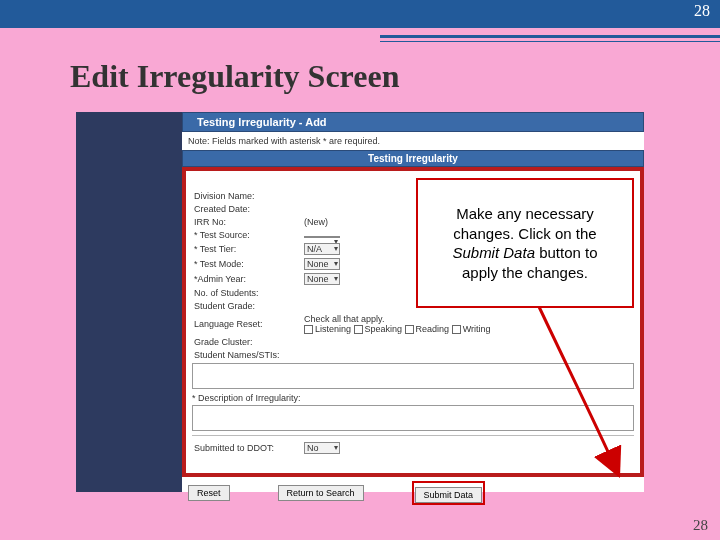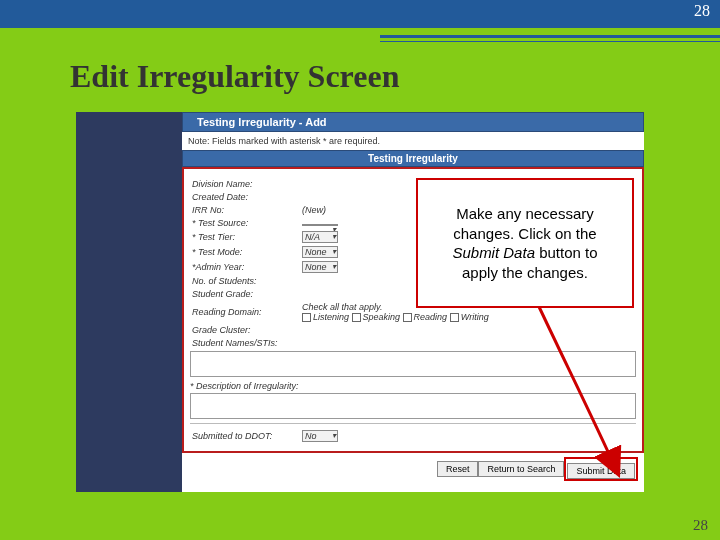--- a/index.html
+++ b/index.html
@@ -1,40 +1,40 @@
 <!DOCTYPE html>
 <html><head>
 <meta charset="utf-8">
 <style>
   * { box-sizing: border-box; margin: 0; padding: 0; }
   html, body { width: 720px; height: 540px; font-family: Arial, sans-serif; background: #fff; overflow: hidden; }
-  .slide { width: 720px; height: 540px; position: relative; background: #84cc16; }
+  .slide { width: 720px; height: 540px; position: relative; background: #f9a8d4; }
   .top-band { height: 28px; background: #225a9a; position: relative; }
   .top-band .page-num { position: absolute; right: 10px; top: 2px; color: #fff; font-family: Georgia, serif; font-size: 16px; }
   .accent-lines { position: absolute; top: 28px; left: 0; right: 0; }
   .accent-lines .line1 { height: 10px; border-bottom: 3px solid #225a9a; margin-left: 380px; }
   .accent-lines .line2 { height: 4px; border-bottom: 1px solid #225a9a; margin-left: 380px; }
   .title { font-family: Georgia, 'Times New Roman', serif; font-size: 32px; color: #333; margin: 30px 0 10px 70px; }
   .shot { position: absolute; left: 76px; top: 112px; width: 568px; height: 380px; background: #fff; }
   .left-strip { position: absolute; left: 0; top: 0; width: 106px; height: 380px; background: #2d3a5f; }
   .right-area { position: absolute; left: 106px; top: 0; width: 462px; height: 380px; background: #fff; }
   .form-header { background: #3a6aa8; color: #fff; font-size: 11px; font-weight: bold; padding: 3px 14px; border: 1px solid #2a4a78; }
   .note { font-size: 9px; color: #333; padding: 4px 6px; }
   .band { background: #3a6aa8; color: #fff; font-size: 10px; font-weight: bold; text-align: center; padding: 2px 0; border: 1px solid #2a4a78; }
-  .form-body { border: 2px solid #b91c1c; padding: 8px 6px; font-style: italic; }
+  .form-body { border: 4px solid #b91c1c; padding: 18px 6px; }
   table.fields { width: 100%; border-collapse: collapse; }
   table.fields td { font-size: 9px; color: #333; padding: 1.5px 2px; vertical-align: middle; }
   table.fields td.lbl { width: 110px; }
   .sel { font-size: 9px; border: 1px solid #888; background: #f2f2f2; padding: 0 10px 0 2px; display: inline-block; position: relative; min-width: 36px; }
   .sel::after { content: "▾"; position: absolute; right: 1px; top: 0; font-size: 8px; color: #444; }
   .static { font-size: 9px; color: #333; }
   .chk { display: inline-block; width: 9px; height: 9px; border: 1px solid #666; background: #fff; vertical-align: middle; margin-right: 2px; }
   .txtarea { border: 1px solid #999; width: 100%; height: 26px; background: #fff; margin-top: 2px; }
   .sep { border-top: 1px solid #bbb; margin: 4px 0; }
-  .btnrow { display: flex; justify-content: flex-end; align-items: center; padding: 4px 6px; }
+  .btnrow { display: flex; justify-content: flex-start; align-items: center; padding: 4px 6px; gap: 48px; }
   .btn { font-size: 9px; border: 1px solid #888; background: #eee; padding: 2px 8px; cursor: pointer; }
   .submit-wrap { border: 2px solid #cc0000; padding: 1px; }
   .callout { position: absolute; left: 416px; top: 178px; width: 218px; background: #fff; border: 2px solid #cc0000; padding: 24px 10px; font-size: 15px; color: #000; text-align: center; line-height: 1.3; z-index: 5; }
   .callout .it { font-style: italic; }
   .arrow { position: absolute; z-index: 4; }
   .footer-num { position: absolute; right: 12px; bottom: 6px; font-family: Georgia, serif; font-size: 15px; color: #444; }
 </style>
 </head>
 <body>
 
@@ -88,21 +88,21 @@
               </tr>
           <tr>
                 <td class="lbl">No. of Students:</td>
               <td><span class="static"></span></td>
               </tr>
           <tr>
                 <td class="lbl">Student Grade:</td>
               <td><span class="static"></span></td>
               </tr>
           <tr>
-                <td class="lbl">Reading Domain:</td>
+                <td class="lbl">Language Reset:</td>
               <td>
                 <span class="static">Check all that apply.</span><br>
                 <span class="chk"></span><span>Listening</span>
                 <span class="chk"></span><span>Speaking</span>
                 <span class="chk"></span><span>Reading</span>
                 <span class="chk"></span><span>Writing</span>
               </td>
               </tr>
           <tr>
                 <td class="lbl">Grade Cluster:</td>

